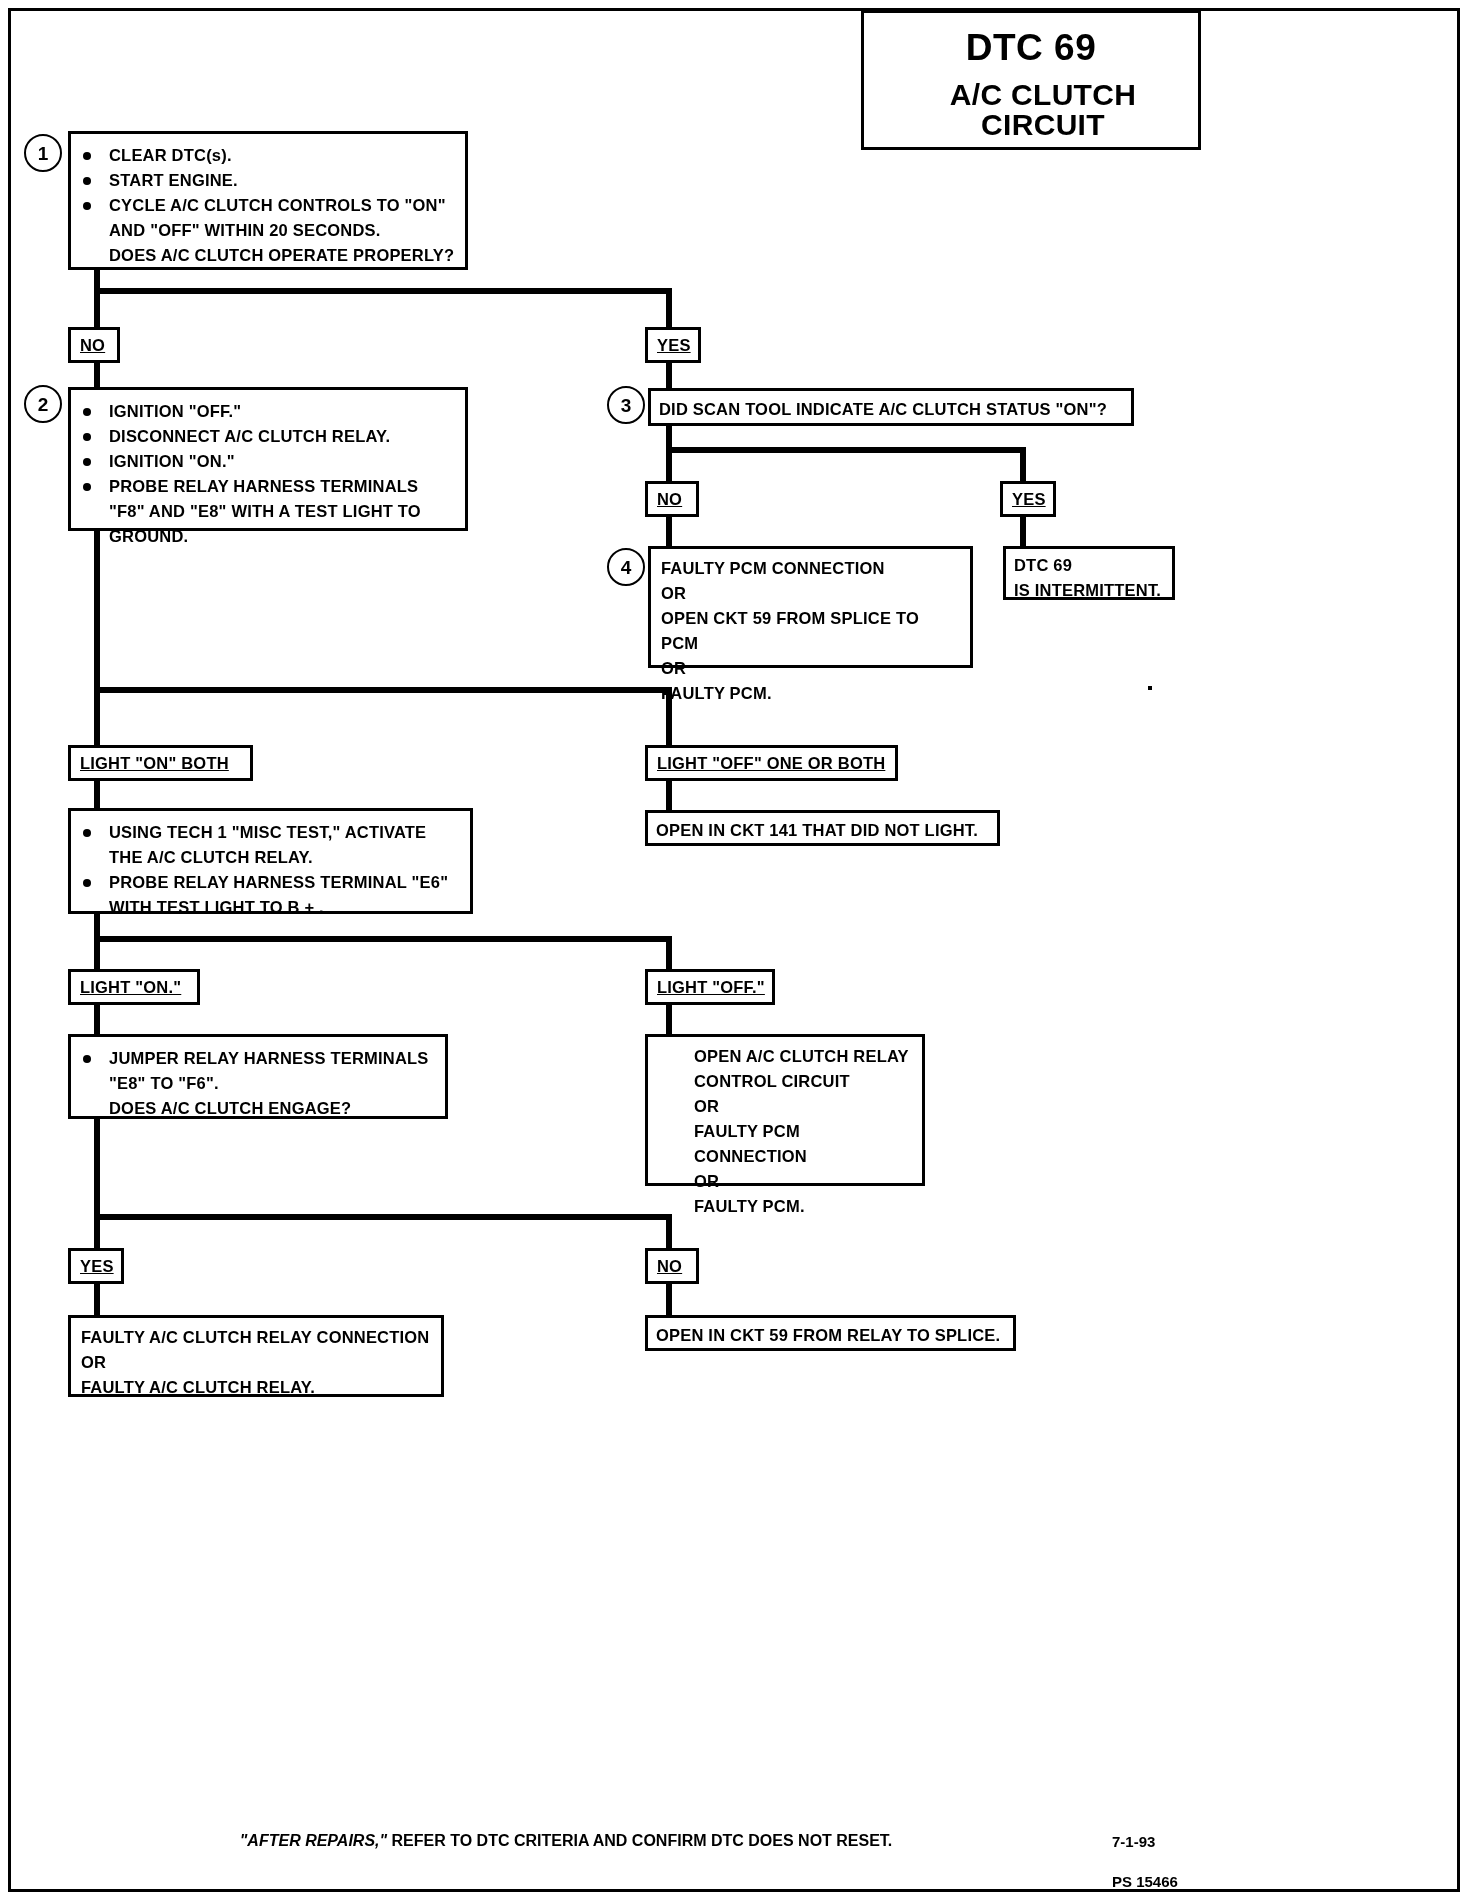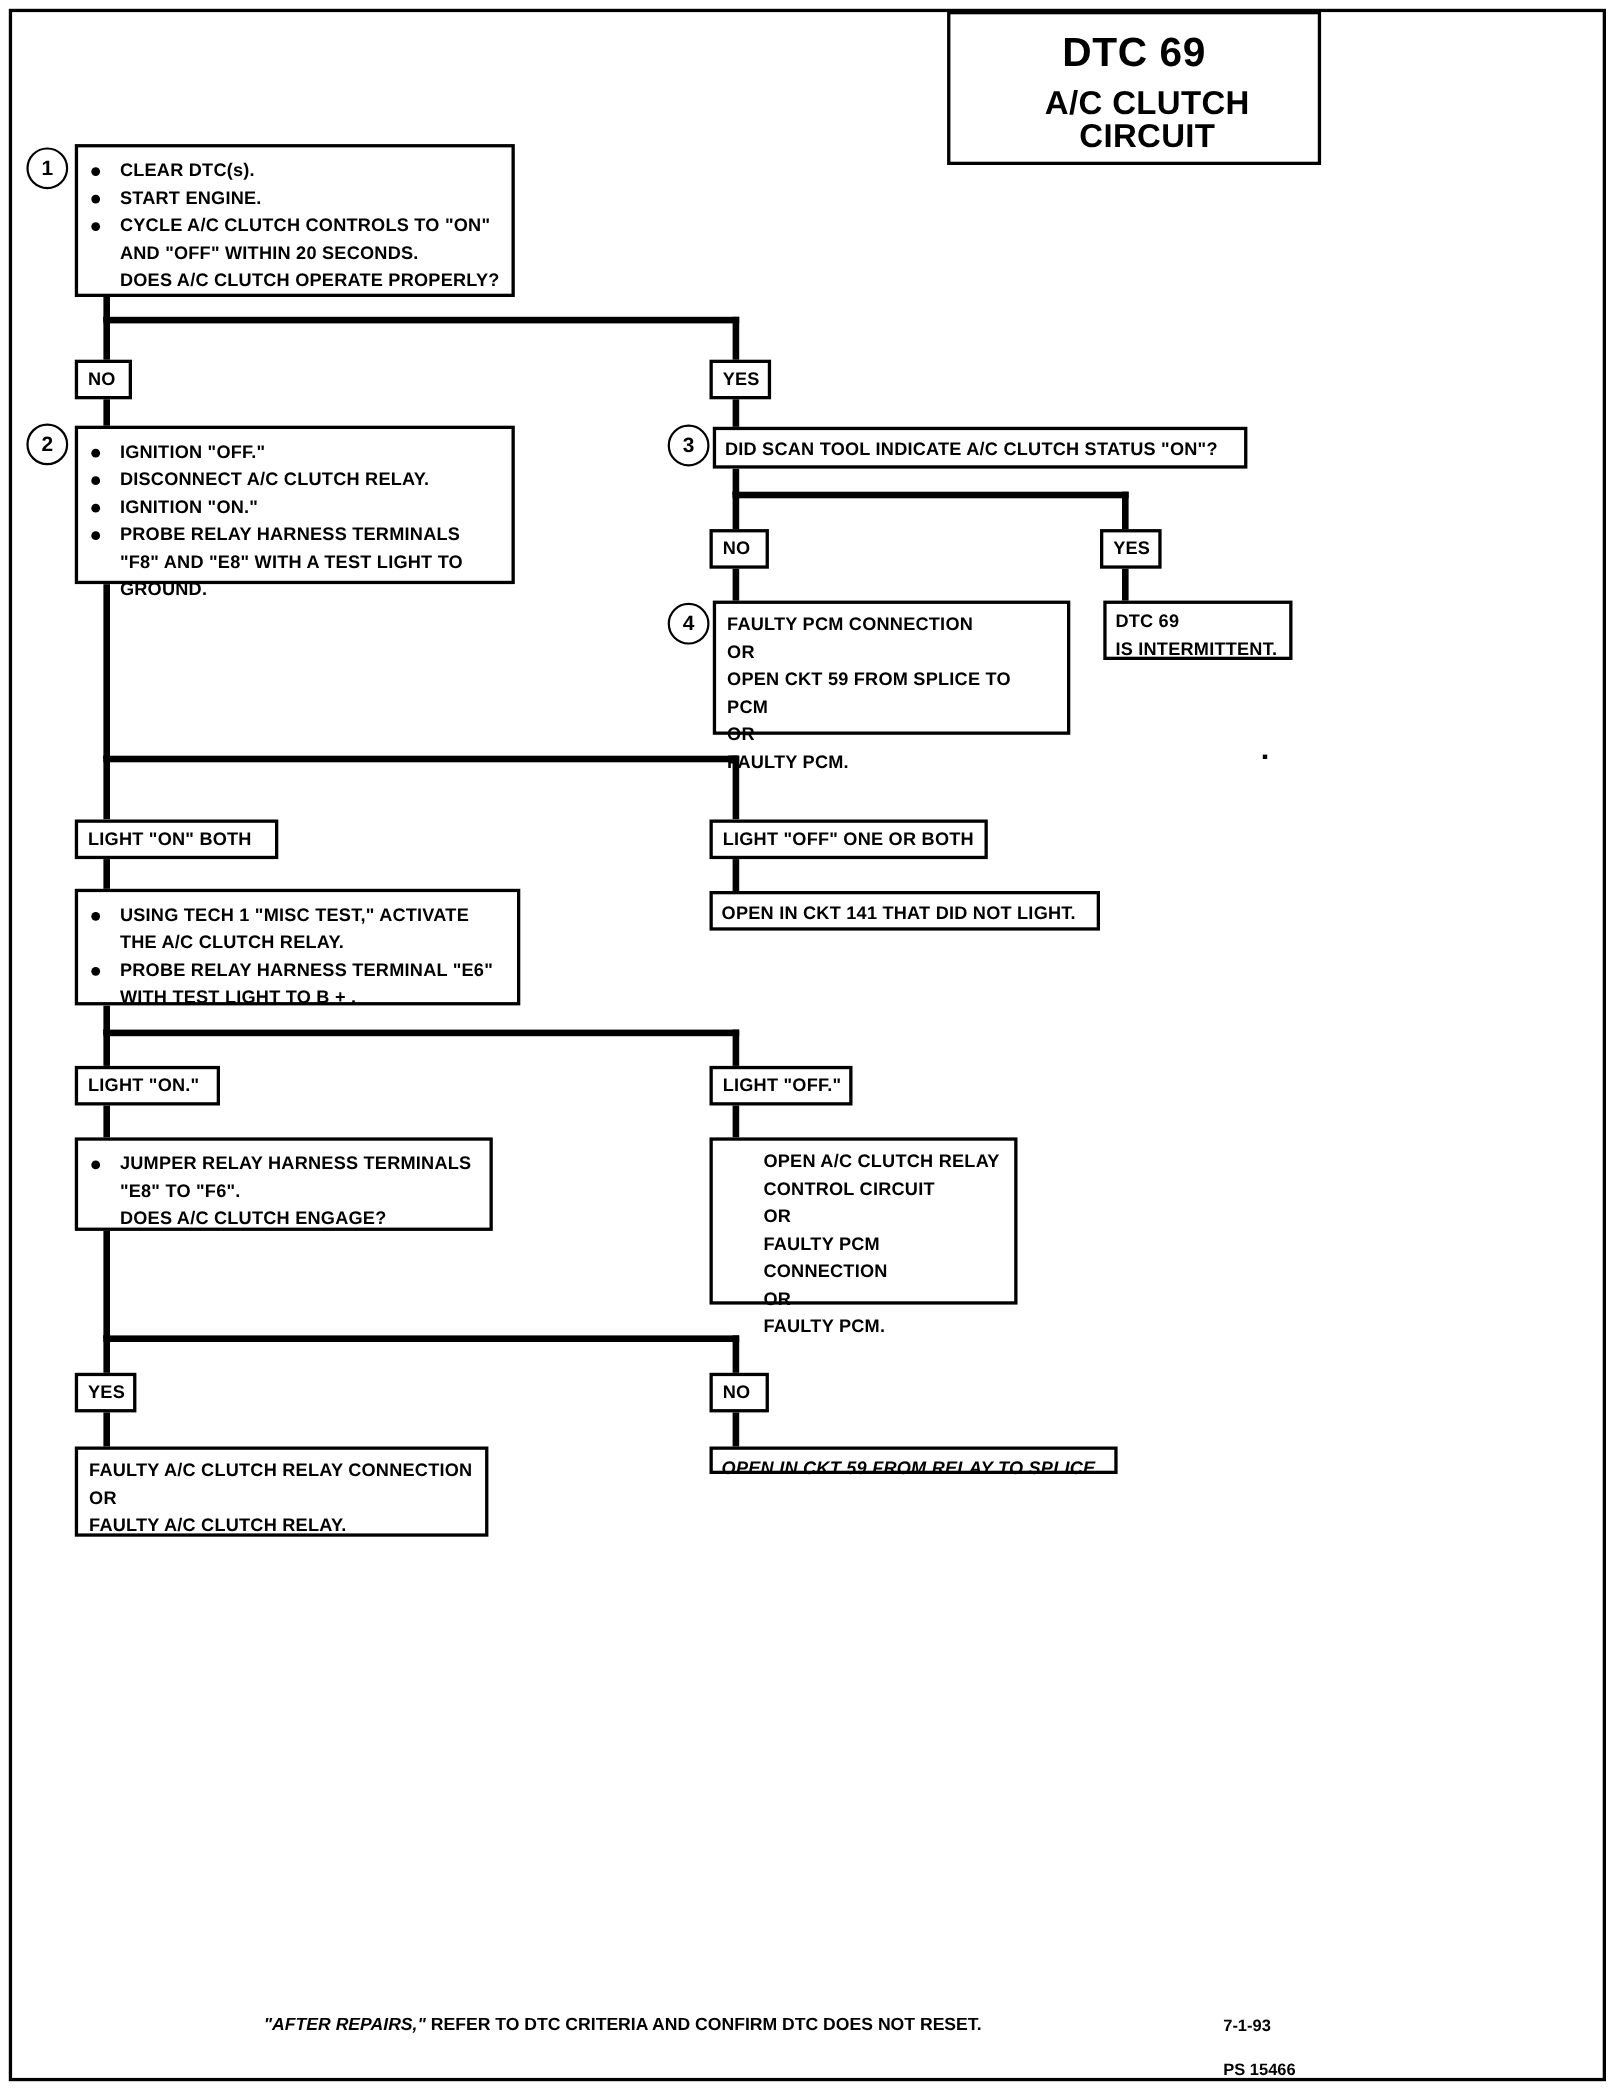--- a/index.html
+++ b/index.html
@@ -95,20 +95,21 @@
     line-height:25px;
     white-space:pre-line;
     padding:7px 10px;
   }
   .labelbox{
     font-size:16.5px;
     font-weight:bold;
     display:flex;
     align-items:center;
     padding-left:9px;
+    text-decoration:underline;
   }
   .boxpad{ padding:9px 8px 8px 4px; }
   
   .ln{
     position:absolute;
     background:#000;
     z-index:2;
   }
   .footer-note{
     position:absolute;
@@ -271,21 +272,21 @@
 
   <div class="ln" style="left:94px; top:1283px; width:6px; height:34px;"></div>
   <div class="ln" style="left:666px; top:1283px; width:6px; height:34px;"></div>
 
   <div class="box" style="left:68px; top:1315px; width:376px; height:82px;">
     <div class="plaintext">FAULTY A/C CLUTCH RELAY CONNECTION
 OR
 FAULTY A/C CLUTCH RELAY.</div>
   </div>
 
-  <div class="box" style="left:645px; top:1315px; width:371px; height:25px;font-style:italic;">
+  <div class="box" style="left:645px; top:1315px; width:371px; height:36px;">
     <div class="plaintext" style="padding:5px 8px;">OPEN IN CKT 59 FROM RELAY TO SPLICE.</div>
   </div>
 
   <div class="tiny-dot" style="left:1148px; top:686px;"></div>
 
   <div class="footer-note" style="left:222px; top:1814px;">
     <span class="ital">"AFTER REPAIRS,"</span><span> REFER TO DTC CRITERIA AND CONFIRM DTC DOES NOT RESET.</span>
   </div>
   <div class="footer-code" style="left:1112px; top:1812px;">
     <div>7-1-93</div>

